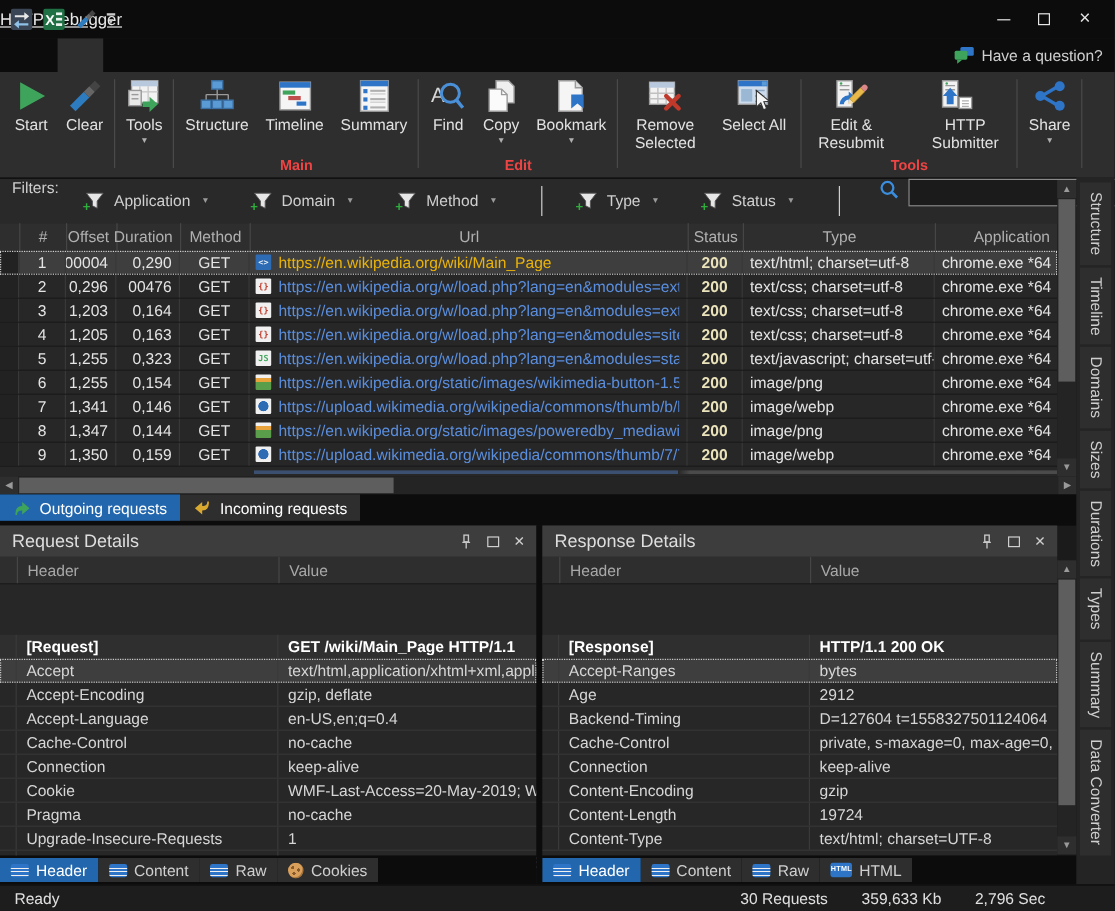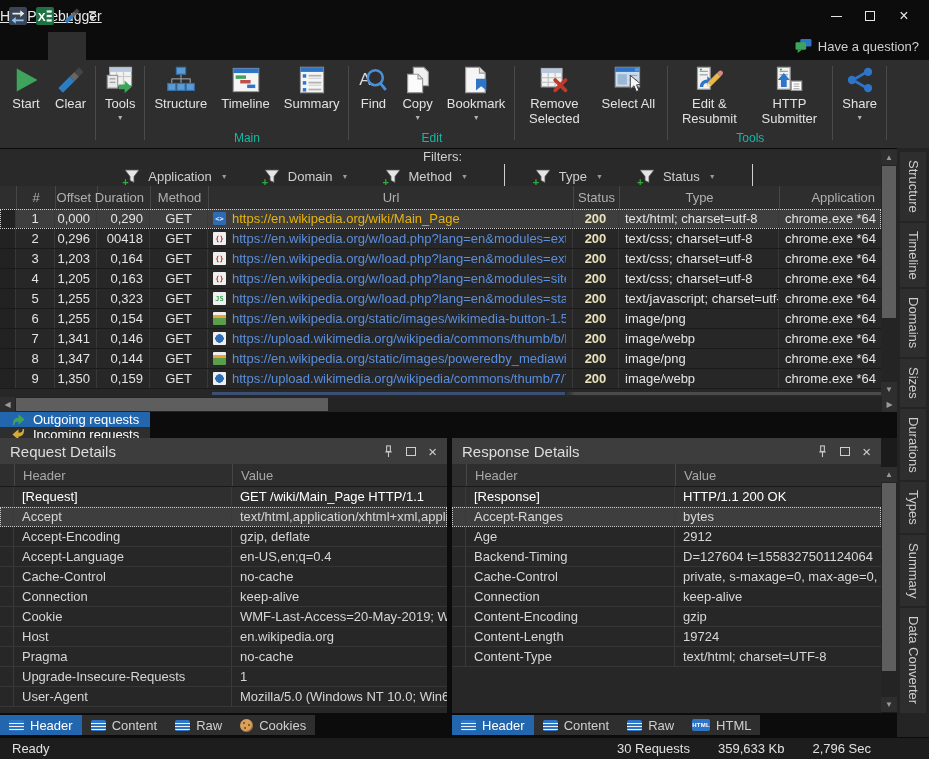--- a/index.html
+++ b/index.html
@@ -29,29 +29,29 @@
 
   
   .ribbon{position:absolute;left:0;top:60px;right:0;height:88px;background:#2e2e2e;display:flex;align-items:stretch;padding:3px 0 0 4px;}
   .rgroup{position:relative;display:flex;flex-direction:column;}
   .rbtns{display:flex;align-items:flex-start;}
   .rbtn{display:flex;flex-direction:column;align-items:center;padding:2px 7px 0;min-width:44px;text-align:center;}
   .ricon{width:30px;height:30px;display:block;}
   .ricon svg{width:30px;height:30px;}
   .rlabel{font-size:13px;line-height:15px;color:#e2e2e2;margin-top:1px;white-space:pre-line;}
   .rdd{font-size:7px;color:#b0b0b0;margin-top:3px;}
-  .rglabel{position:absolute;bottom:3px;left:0;right:0;text-align:center;font-size:12px;color:#14b8a6;}
+  .rglabel{position:absolute;bottom:3px;left:0;right:0;text-align:center;font-size:12px;color:#ef4444;font-weight:bold;}
   .rsep{width:1px;background:#4a4a4a;margin:3px 2px 8px;}
   .rbtn-remove-selected .rlabel,.rbtn-select-all .rlabel{width:60px;}
   .rbtn-edit-resubmit .rlabel{width:64px;}
-  .rbtn-http-submitter .rlabel{width:68px;}
+  .rbtn-http-submitter .rlabel{width:68px;margin-left:15px;}
 
   
   .filterbar{position:absolute;left:0;top:148px;width:897px;height:38px;background:#292929;border-top:1px solid #0c0c0c;
-             display:flex;align-items:center;padding:0 0 0 10px;font-size:13px;color:#cfcfcf;flex-direction:column;}
+             display:flex;padding:0 0 0 10px;font-size:13px;color:#cfcfcf;}
   .flabel-main{margin-right:22px;}
   .fitem{display:flex;align-items:center;gap:7px;margin-right:36px;}
   .funnel{position:relative;width:17px;height:16px;}
   .funnel svg{width:16px;height:15px;}
   .funnel .plus{position:absolute;left:-2px;bottom:-3px;color:#2fae3e;font-size:11px;font-weight:bold;line-height:1;}
   .fdd{font-size:7px;color:#9a9a9a;margin-left:2px;}
   .fsep{width:1px;height:25px;background:#cfcfcf;margin-right:30px;}
   .searchicon{margin-left:2px;margin-right:8px;display:flex;}
   .searchicon svg{width:17px;height:17px;}
   .searchbox{width:176px;height:23px;background:#1b1b1b;border:1px solid #8a8a8a;color:#ddd;font-size:13px;padding:0 6px;outline:none;}
@@ -96,41 +96,41 @@
   .vscroll{position:absolute;left:881px;width:16px;background:#242424;}
   .vs-table{top:150px;height:247px;}
   .vs-resp{top:467px;height:245px;}
   .vscroll .up{top:0;left:0;width:16px;}
   .vscroll .down{bottom:0;left:0;width:16px;}
   .vthumb{position:absolute;left:1px;width:14px;background:#5e5e5e;}
   .vs-table .vthumb{top:16px;height:152px;}
   .vs-resp .vthumb{top:16px;height:188px;}
 
   
-  .reqtabs{position:absolute;left:0;top:412px;width:897px;height:26px;background:#0c0c0c;display:flex;align-items:flex-start;flex-direction:column;}
+  .reqtabs{position:absolute;left:0;top:412px;width:897px;height:26px;background:#0c0c0c;display:flex;align-items:flex-start;}
   .reqtab{height:22px;display:flex;align-items:center;gap:7px;padding:0 11px;font-size:13px;color:#ffffff;background:#2e2e2e;}
   .reqtab.active{background:#2266ad;color:#fff;}
   .rticon{display:flex;}
   .rticon svg{width:15px;height:15px;}
 
   
   .panel{position:absolute;top:438px;height:275px;background:#272727;}
   .ptitle{height:26px;background:#3d3d3d;display:flex;align-items:center;padding:0 10px;font-size:15px;color:#dedede;}
   .pticons{margin-left:auto;display:flex;align-items:center;gap:12px;}
   .pic{display:flex;align-items:center;justify-content:center;color:#cfcfcf;}
   .pic svg{width:11px;height:13px;}
   .maxbox{display:inline-block;width:10px;height:9px;border:1px solid #cfcfcf;}
   .xclose{font-size:15px;line-height:1;}
   .pcolhead{height:23px;background:#2e2e2e;display:grid;align-items:center;font-size:13px;color:#a8a8a8;border-bottom:1px solid #1a1a1a;}
   .pcolhead .ph{height:100%;display:flex;align-items:center;padding-left:8px;border-left:1px solid #464646;}
   .drow{display:grid;height:20px;align-items:center;font-size:13px;color:#d6d6d6;border-bottom:1px solid #363636;}
   .drow .dgutter{height:100%;border-right:1px solid #3a3a3a;}
   .drow .dh{padding-left:8px;height:100%;display:flex;align-items:center;border-right:1px solid #3a3a3a;overflow:hidden;white-space:nowrap;}
   .drow .dv{padding-left:8px;overflow:hidden;white-space:nowrap;}
-  .drow.bold{font-weight:normal;color:#fff;background:#2f2f2f;}
+  .drow.bold{font-weight:bold;color:#fff;background:#2f2f2f;margin-top:42px;}
   .drow.sel{background:#3e3e3e;outline:1px dotted #c8c8c8;outline-offset:-1px;}
   .grid-req .drow,.pcolhead.grid-req{grid-template-columns:14px 218px 1fr;}
   .grid-resp .drow,.pcolhead.grid-resp{grid-template-columns:14px 209px 1fr;}
   .splitter{position:absolute;left:447px;top:438px;width:5px;height:299px;background:#0c0c0c;}
 
   
   .bottomtabs{position:absolute;top:713px;height:24px;background:#0c0c0c;display:flex;align-items:flex-start;padding-top:2px;}
   .bt-left{left:0;width:447px;}
   .bt-right{left:452px;width:445px;}
   .btab{height:20px;display:flex;align-items:center;gap:6px;padding:0 9px;font-size:13px;color:#cfcfcf;background:#2e2e2e;}
@@ -503,36 +503,36 @@
     <div class="hc a-c">Url</div>
     <div class="hc a-c">Status</div>
     <div class="hc a-c">Type</div>
     <div class="hc a-r">Application</div>
   </div>
 
   <div class="trows" id="table-rows">
       <div class="trow tgrid sel">
     <div class="c gutter"></div>
     <div class="c num">1</div>
-    <div class="c off">0,000</div>
+    <div class="c off">00004</div>
     <div class="c dur">0,290</div>
     <div class="c met">GET</div>
     <div class="c url">
           <span class="fav fav-code">&lt;&gt;</span>
           <span class="urltext">https://en.wikipedia.org/wiki/Main_Page</span>
         </div>
     <div class="c st">200</div>
     <div class="c ty">text/html; charset=utf-8</div>
     <div class="c ap">chrome.exe *64</div>
   </div>
       <div class="trow tgrid">
     <div class="c gutter"></div>
     <div class="c num">2</div>
     <div class="c off">0,296</div>
-    <div class="c dur">00418</div>
+    <div class="c dur">00476</div>
     <div class="c met">GET</div>
     <div class="c url">
           <span class="fav fav-css">{}</span>
           <span class="urltext">https://en.wikipedia.org/w/load.php?lang=en&amp;modules=ext.3...</span>
         </div>
     <div class="c st">200</div>
     <div class="c ty">text/css; charset=utf-8</div>
     <div class="c ap">chrome.exe *64</div>
   </div>
       <div class="trow tgrid">
@@ -725,25 +725,20 @@
     <div class="dh">Connection</div>
     <div class="dv">keep-alive</div>
   </div>
         <div class="drow">
     <div class="dgutter"></div>
     <div class="dh">Cookie</div>
     <div class="dv">WMF-Last-Access=20-May-2019; WM...</div>
   </div>
         <div class="drow">
     <div class="dgutter"></div>
-    <div class="dh">Host</div>
-    <div class="dv">en.wikipedia.org</div>
-  </div>
-        <div class="drow">
-    <div class="dgutter"></div>
     <div class="dh">Pragma</div>
     <div class="dv">no-cache</div>
   </div>
         <div class="drow">
     <div class="dgutter"></div>
     <div class="dh">Upgrade-Insecure-Requests</div>
     <div class="dv">1</div>
   </div>
         <div class="drow">
     <div class="dgutter"></div>

